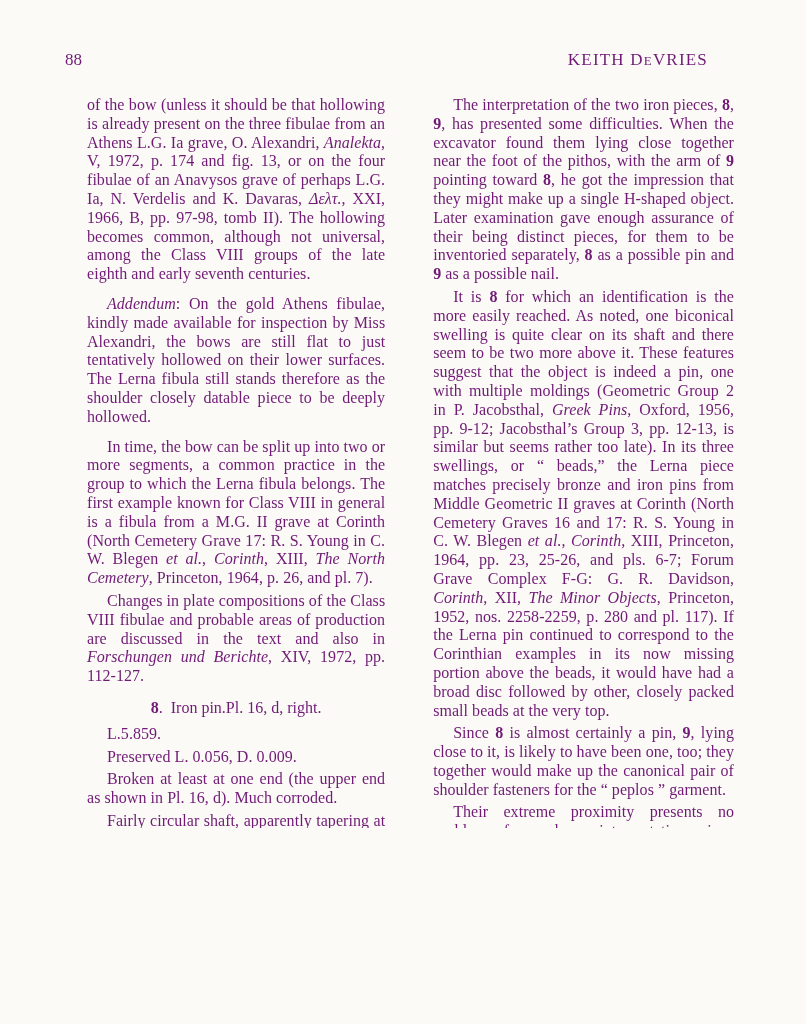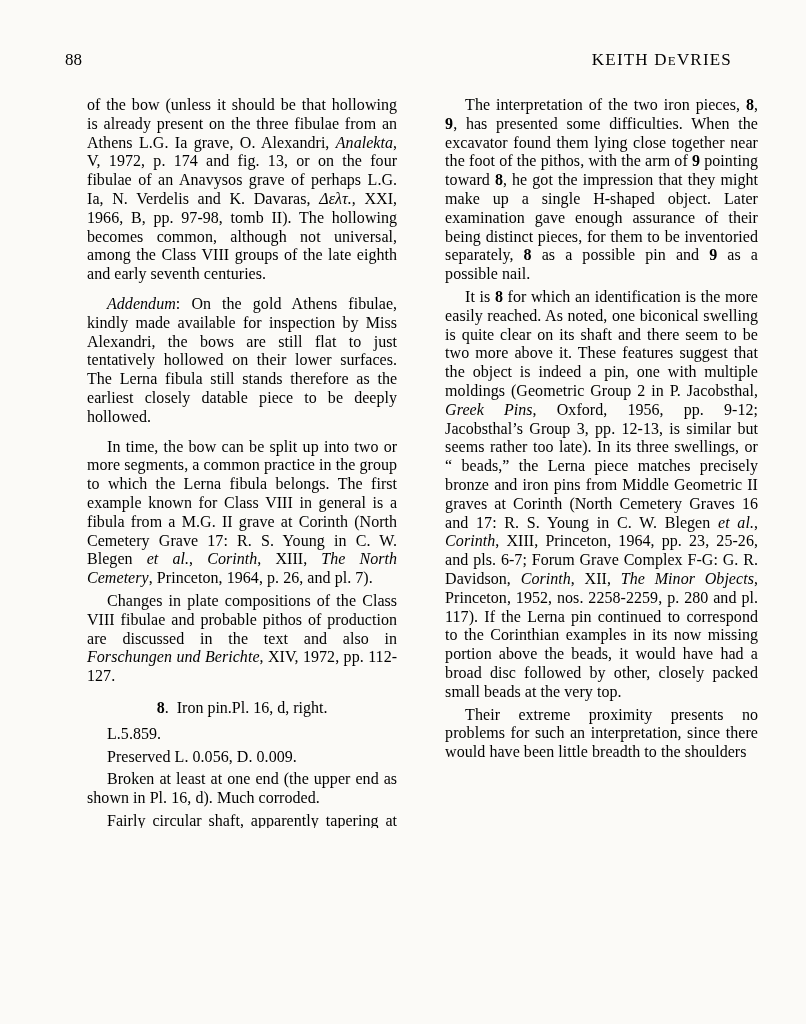--- a/index.html
+++ b/index.html
@@ -6,23 +6,23 @@
     margin: 0;
     padding: 0;
     background: #fbfaf7;
   }
   .page {
     position: relative;
     width: 806px;
     height: 828px;
     box-sizing: border-box;
     background: #fbfaf7;
-    color: #000000;
+    color: #701a75;
     font-family: "Liberation Serif", "DejaVu Serif", serif;
-    padding: 50px 48px 0 64px;
+    padding: 50px 72px 0 64px;
     overflow: hidden;
   }
   .header {
     position: relative;
     height: 22px;
     margin-bottom: 24px;
     font-size: 17px;
   }
   .pagenum {
     position: absolute;
@@ -74,38 +74,39 @@
 <body>
 
 <div class="page">
   <div class="header">
     <span class="pagenum">88</span>
     <span class="author"><span>KEITH D</span><span class="sc">E</span><span>VRIES</span></span>
   </div>
   <div class="columns">
     <div class="col left">
         <p class="para"><span>of the bow (unless it should be that hollowing is already present on the three fibulae from an Athens L.G. Ia grave, O. Alexandri, </span><span class="it">Analekta</span><span>, V, 1972, p. 174 and fig. 13, or on the four fibulae of an Anavysos grave of perhaps L.G. Ia, N. Verdelis and K. Davaras, </span><span class="it">Δελτ.</span><span>, XXI, 1966, B, pp. 97-98, tomb II). The hollowing becomes common, although not universal, among the Class VIII groups of the late eighth and early seventh centuries.</span></p>
-        <p class="para indent gap-lg"><span class="it">Addendum</span><span>: On the gold Athens fibulae, kindly made available for inspection by Miss Alexandri, the bows are still flat to just tentatively hollowed on their lower surfaces. The Lerna fibula still stands therefore as the earliest closely datable piece to be deeply hollowed.</span></p>
+        <p class="para indent gap-lg"><span class="it">Addendum</span><span>: On the gold Athens fibulae, kindly made available for inspection by Miss Alexandri, the bows are still flat to just tentatively hollowed on their lower surfaces. The Lerna fibula still stands therefore as the shoulder closely datable piece to be deeply hollowed.</span></p>
         <p class="para indent gap-lg"><span>In time, the bow can be split up into two or more segments, a common practice in the group to which the Lerna fibula belongs. The first example known for Class VIII in general is a fibula from a M.G. II grave at Corinth (North Cemetery Grave 17: R. S. Young in C. W. Blegen </span><span class="it">et al.</span><span>, </span><span class="it">Corinth</span><span>, XIII, </span><span class="it">The North Cemetery</span><span>, Princeton, 1964, p. 26, and pl. 7).</span></p>
-        <p class="para indent"><span>Changes in plate compositions of the Class VIII fibulae and probable pithos of production are discussed in the text and also in </span><span class="it">Forschungen und Berichte</span><span>, XIV, 1972, pp. 112-127.</span></p>
+        <p class="para indent"><span>Changes in plate compositions of the Class VIII fibulae and probable areas of production are discussed in the text and also in </span><span class="it">Forschungen und Berichte</span><span>, XIV, 1972, pp. 112-127.</span></p>
         <div class="catalog">
           <span><span class="bd">8</span><span>. Iron pin.</span></span>
           <span>Pl. 16, d, right.</span>
         </div>
         <p class="para indent"><span>L.5.859.</span></p>
         <p class="para indent"><span>Preserved L. 0.056, D. 0.009.</span></p>
         <p class="para indent"><span>Broken at least at one end (the upper end as shown in Pl. 16, d). Much corroded.</span></p>
         <p class="para indent"><span>Fairly circular shaft, apparently tapering at one end (the close, as shown in Pl. 16, d). On the upper part of the shaft, there seem to be three biconical swellings, of which the lowest is most definitely present.</span></p>
         <div class="catalog">
           <span><span class="bd">9</span><span>. Iron pin (?).</span></span>
           <span>Pl. 16, d, left.</span>
         </div>
         <p class="para indent"><span>L5.860.</span></p>
         <p class="para indent"><span>Preserved L. 0.046, W. (with projecting arm) 0.022.</span></p>
         <p class="para indent"><span>It is not clear if any of the original close are</span></p>
       </div>
     <div class="col right">
         <p class="para indent gap-lg"><span>The interpretation of the two iron pieces, </span><span class="bd">8</span><span>, </span><span class="bd">9</span><span>, has presented some difficulties. When the excavator found them lying close together near the foot of the pithos, with the arm of </span><span class="bd">9</span><span> pointing toward </span><span class="bd">8</span><span>, he got the impression that they might make up a single H-shaped object. Later examination gave enough assurance of their being distinct pieces, for them to be inventoried separately, </span><span class="bd">8</span><span> as a possible pin and </span><span class="bd">9</span><span> as a possible nail.</span></p>
         <p class="para indent"><span>It is </span><span class="bd">8</span><span> for which an identification is the more easily reached. As noted, one biconical swelling is quite clear on its shaft and there seem to be two more above it. These features suggest that the object is indeed a pin, one with multiple moldings (Geometric Group 2 in P. Jacobsthal, </span><span class="it">Greek Pins</span><span>, Oxford, 1956, pp. 9-12; Jacobsthal’s Group 3, pp. 12-13, is similar but seems rather too late). In its three swellings, or “ beads,” the Lerna piece matches precisely bronze and iron pins from Middle Geometric II graves at Corinth (North Cemetery Graves 16 and 17: R. S. Young in C. W. Blegen </span><span class="it">et al.</span><span>, </span><span class="it">Corinth</span><span>, XIII, Princeton, 1964, pp. 23, 25-26, and pls. 6-7; Forum Grave Complex F-G: G. R. Davidson, </span><span class="it">Corinth</span><span>, XII, </span><span class="it">The Minor Objects</span><span>, Princeton, 1952, nos. 2258-2259, p. 280 and pl. 117). If the Lerna pin continued to correspond to the Corinthian examples in its now missing portion above the beads, it would have had a broad disc followed by other, closely packed small beads at the very top.</span></p>
+        <p class="para indent"><span>Since </span><span class="bd">8</span><span> is almost certainly a pin, </span><span class="bd">9</span><span>, lying close to it, is likely to have been one, too; they together would make up the canonical pair of shoulder fasteners for the “ peplos ” garment.</span></p>
         <p class="para indent"><span>Their extreme proximity presents no problems for such an interpretation, since there would have been little breadth to the shoulders</span></p>
       </div>
   </div>
 </div>
 
 </body></html>

